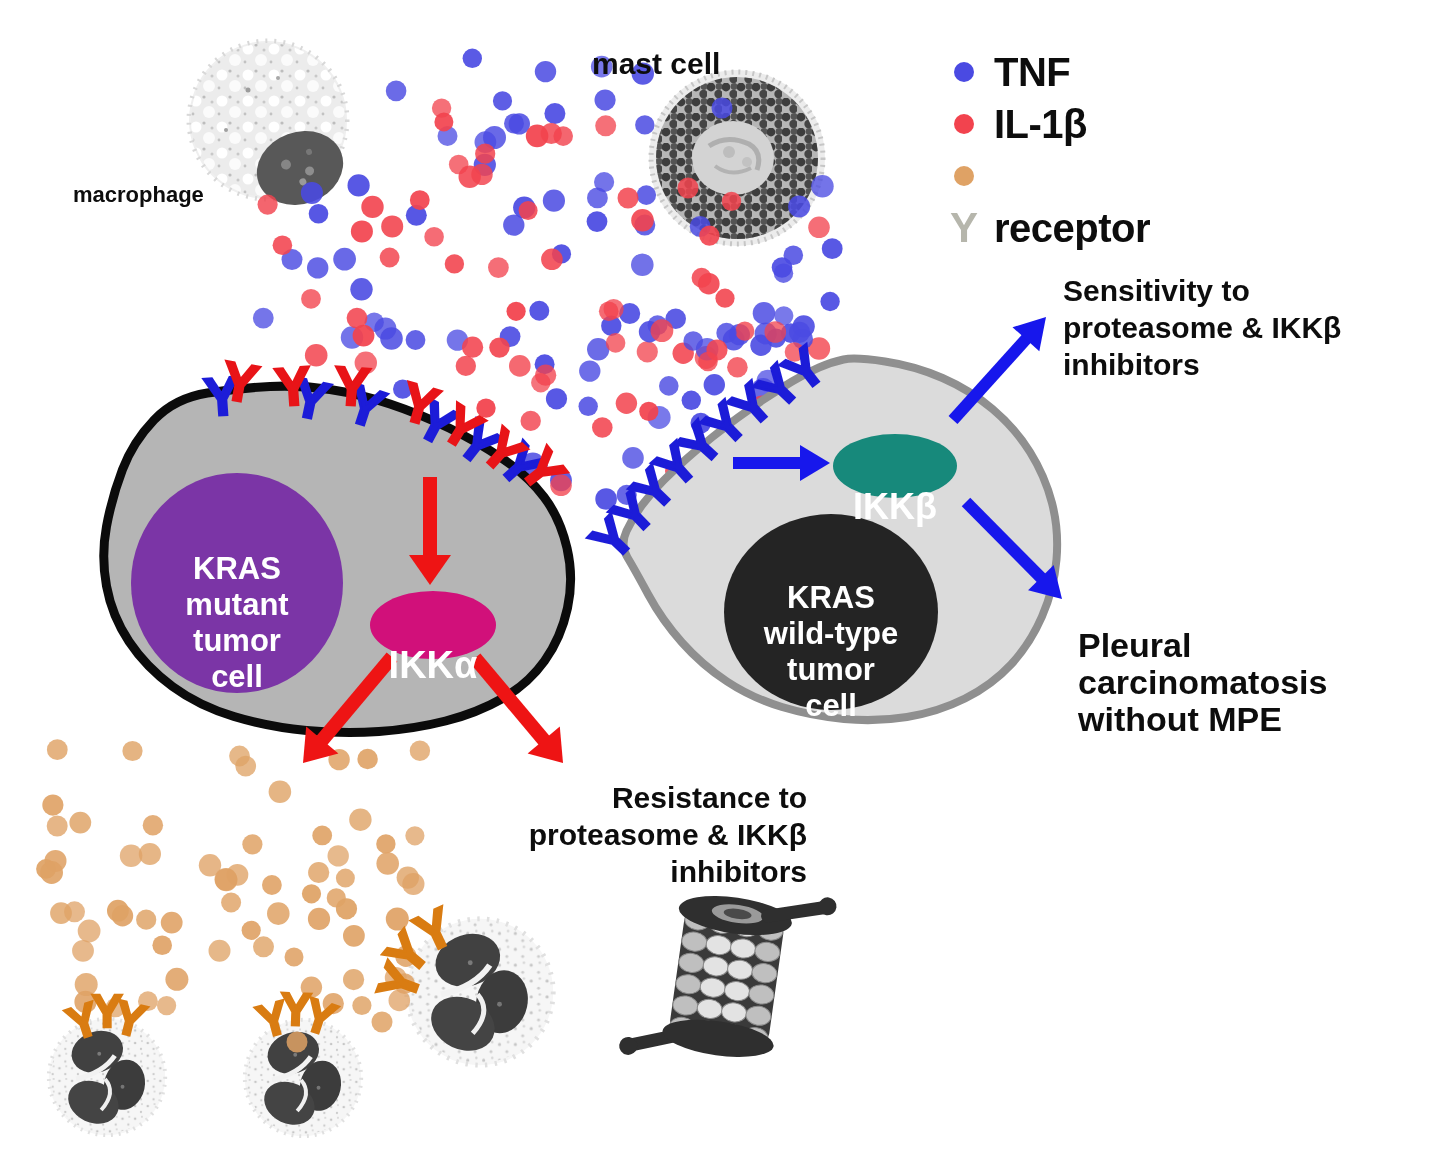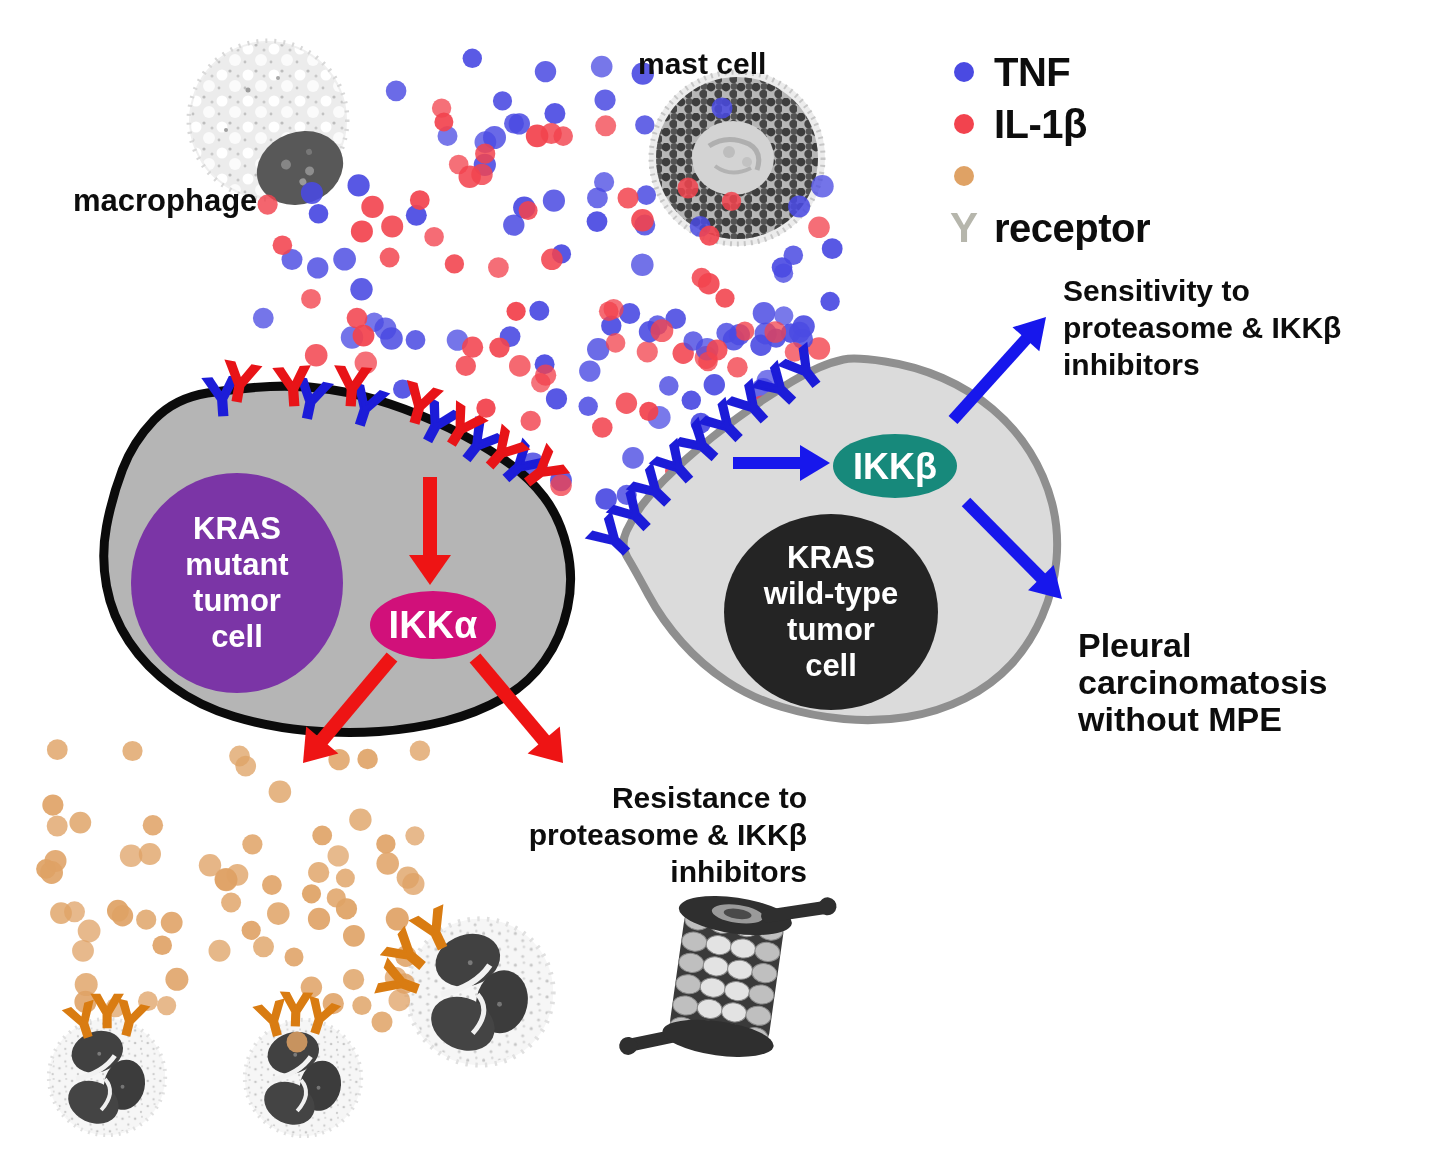--- a/index.html
+++ b/index.html
@@ -1,21 +1,21 @@
 <!DOCTYPE html>
 <html><head>
 <meta charset="utf-8">
 <style>
   html,body{margin:0;padding:0;background:#ffffff;}
   .canvas{position:relative;width:1440px;height:1158px;background:#fff;overflow:hidden;
           font-family:"Liberation Sans", sans-serif;}
   #scene{position:absolute;left:0;top:0;width:1440px;height:1158px;}
   .lbl{position:absolute;font-weight:bold;color:#0d0d0d;white-space:pre-line;line-height:1.2;}
   .lbl.white{color:#ffffff;text-align:center;}
-  .center{transform:translate(-50%,-50%);}
+  .center{transform:translate(-50%,-50%);margin-top:40px;}
   .legend{position:absolute;left:938px;top:46px;}
   .lrow{display:flex;align-items:center;height:52px;}
   .lmark{width:52px;display:flex;justify-content:center;align-items:center;}
   .ldot{width:20px;height:20px;border-radius:50%;display:inline-block;}
   .lY{font-size:42px;font-weight:bold;line-height:1;}
   .llab{font-size:40px;font-weight:bold;color:#0d0d0d;margin-left:4px;letter-spacing:-0.5px;}
 </style>
 </head>
 <body>
 
@@ -445,22 +445,22 @@
         <ellipse cx="36.80000000000001" cy="57.5" rx="12.5" ry="9.5" fill="#bfbfbf" stroke="#8a8a8a" stroke-width="1"></ellipse>
         <ellipse cx="0" cy="64" rx="56" ry="17" fill="#2f2f2f"></ellipse>
         <ellipse cx="0" cy="-60" rx="57" ry="18" fill="#2f2f2f"></ellipse>
         <ellipse cx="2" cy="-62" rx="26" ry="9" fill="#9a9a9a"></ellipse>
         <ellipse cx="2" cy="-62" rx="14" ry="5" fill="#4a4a4a"></ellipse>
         <line x1="32" y1="-64" x2="86" y2="-80" stroke="#2f2f2f" stroke-width="13" stroke-linecap="round"></line>
         <circle cx="90" cy="-82" r="9" fill="#2f2f2f"></circle>
       </g>
     </svg>
 
-  <div class="lbl" style="left:73px;top:182px;font-size:31px;">macrophage</div>
-  <div class="lbl" style="left:592px;top:46px;font-size:30px;margin-left:46px;">mast cell</div>
+  <div class="lbl" style="left:73px;top:182px;font-size:22px;">macrophage</div>
+  <div class="lbl" style="left:592px;top:46px;font-size:30px;">mast cell</div>
 
   <div class="legend">
     <div class="lrow">
       <span class="lmark">
           <span class="ldot" style="background: rgb(74, 74, 226);"></span>
         </span>
       <span class="llab">TNF</span>
     </div>
     <div class="lrow">
       <span class="lmark">

